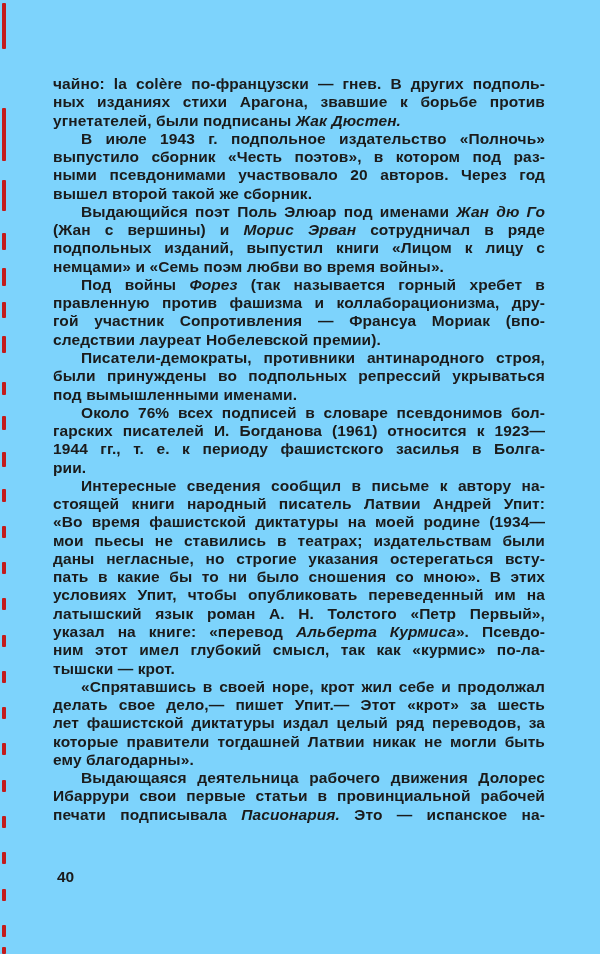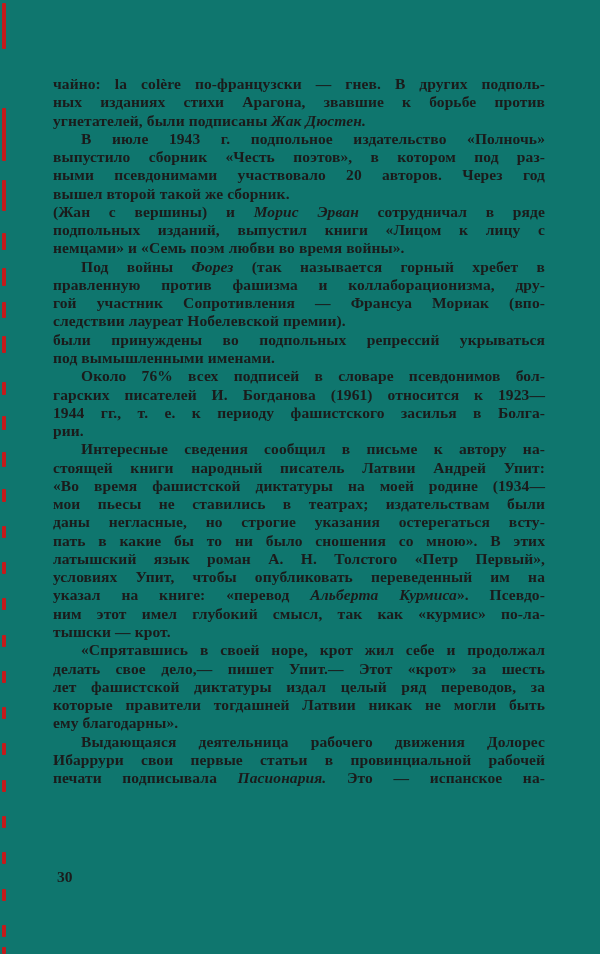--- a/index.html
+++ b/index.html
@@ -7,22 +7,22 @@
     padding: 0;
     width: 600px;
     height: 954px;
     overflow: hidden;
     background: #ffffff;
   }
   .page {
     position: relative;
     width: 600px;
     height: 954px;
-    background: #0f766e;
-    font-family: Liberation Serif, serif;
+    background: #7dd3fc;
+    font-family: Liberation Sans, sans-serif;
   }
   .edge-marks {
     position: absolute;
     left: 0; top: 0;
     width: 10px; height: 954px;
   }
   .edge-dash {
     position: absolute;
     left: 2px;
     width: 4px;
@@ -95,47 +95,49 @@
       <div class="edge-dash" style="top: 947px; height: 7px; background: rgb(195, 27, 27);"></div>
     </div>
   <div class="text-block">
       <div class="tline"><span>чайно: la colère по-французски — гнев. В других подполь-</span></div>
       <div class="tline"><span>ных изданиях стихи Арагона, звавшие к борьбе против</span></div>
       <div class="tline para-end"><span>угнетателей, были подписаны </span><span class="it">Жак Дюстен.</span></div>
       <div class="tline ind"><span>В июле 1943 г. подпольное издательство «Полночь»</span></div>
       <div class="tline"><span>выпустило сборник «Честь поэтов», в котором под раз-</span></div>
       <div class="tline"><span>ными псевдонимами участвовало 20 авторов. Через год</span></div>
       <div class="tline para-end"><span>вышел второй такой же сборник.</span></div>
+      <div class="tline ind"><span>Выдающийся поэт Поль Элюар под именами </span><span class="it">Жан дю Го</span></div>
       <div class="tline"><span>(Жан с вершины) и </span><span class="it">Морис Эрван</span><span> сотрудничал в ряде</span></div>
       <div class="tline"><span>подпольных изданий, выпустил книги «Лицом к лицу с</span></div>
       <div class="tline para-end"><span>немцами» и «Семь поэм любви во время войны».</span></div>
       <div class="tline ind"><span>Под войны </span><span class="it">Форез</span><span> (так называется горный хребет в</span></div>
       <div class="tline"><span>правленную против фашизма и коллаборационизма, дру-</span></div>
       <div class="tline"><span>гой участник Сопротивления — Франсуа Мориак (впо-</span></div>
       <div class="tline para-end"><span>следствии лауреат Нобелевской премии).</span></div>
+      <div class="tline ind"><span>Писатели-демократы, противники антинародного строя,</span></div>
       <div class="tline"><span>были принуждены во подпольных репрессий укрываться</span></div>
       <div class="tline para-end"><span>под вымышленными именами.</span></div>
       <div class="tline ind"><span>Около 76% всех подписей в словаре псевдонимов бол-</span></div>
       <div class="tline"><span>гарских писателей И. Богданова (1961) относится к 1923—</span></div>
       <div class="tline"><span>1944 гг., т. е. к периоду фашистского засилья в Болга-</span></div>
       <div class="tline para-end"><span>рии.</span></div>
       <div class="tline ind"><span>Интересные сведения сообщил в письме к автору на-</span></div>
       <div class="tline"><span>стоящей книги народный писатель Латвии Андрей Упит:</span></div>
       <div class="tline"><span>«Во время фашистской диктатуры на моей родине (1934—</span></div>
       <div class="tline"><span>мои пьесы не ставились в театрах; издательствам были</span></div>
       <div class="tline"><span>даны негласные, но строгие указания остерегаться всту-</span></div>
       <div class="tline"><span>пать в какие бы то ни было сношения со мною». В этих</span></div>
+      <div class="tline"><span>условиях Упит, чтобы опубликовать переведенный им на</span></div>
       <div class="tline"><span>латышский язык роман А. Н. Толстого «Петр Первый»,</span></div>
-      <div class="tline"><span>условиях Упит, чтобы опубликовать переведенный им на</span></div>
       <div class="tline"><span>указал на книге: «перевод </span><span class="it">Альберта Курмиса</span><span>». Псевдо-</span></div>
       <div class="tline"><span>ним этот имел глубокий смысл, так как «курмис» по-ла-</span></div>
       <div class="tline para-end"><span>тышски — крот.</span></div>
       <div class="tline ind"><span>«Спрятавшись в своей норе, крот жил себе и продолжал</span></div>
       <div class="tline"><span>делать свое дело,— пишет Упит.— Этот «крот» за шесть</span></div>
       <div class="tline"><span>лет фашистской диктатуры издал целый ряд переводов, за</span></div>
       <div class="tline"><span>которые правители тогдашней Латвии никак не могли быть</span></div>
       <div class="tline para-end"><span>ему благодарны».</span></div>
       <div class="tline ind"><span>Выдающаяся деятельница рабочего движения Долорес</span></div>
       <div class="tline"><span>Ибаррури свои первые статьи в провинциальной рабочей</span></div>
       <div class="tline"><span>печати подписывала </span><span class="it">Пасионария.</span><span> Это — испанское на-</span></div>
     </div>
-  <div class="page-number">30</div>
+  <div class="page-number">40</div>
 </div>
 
 </body></html>

